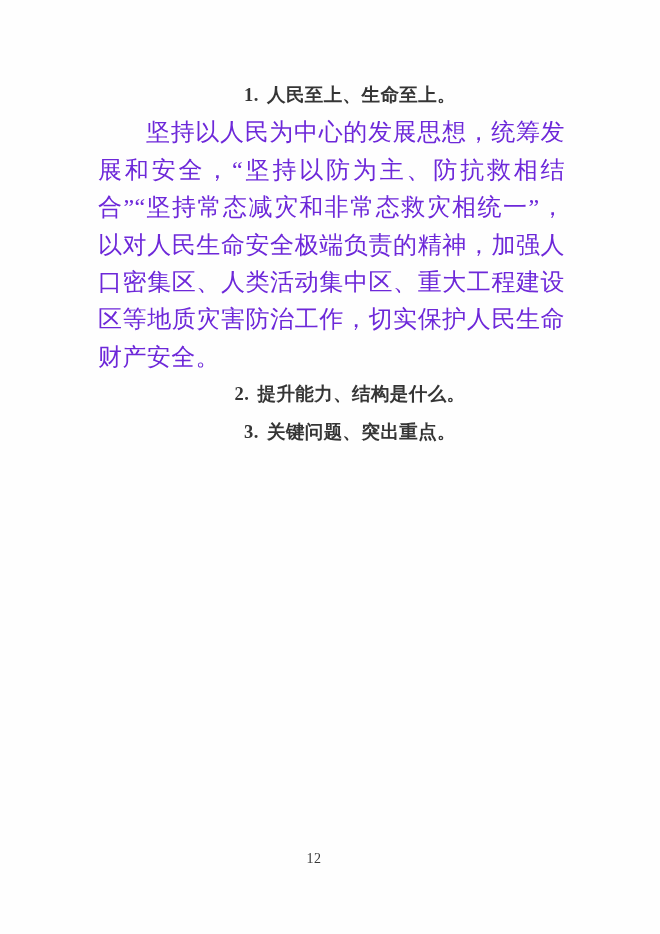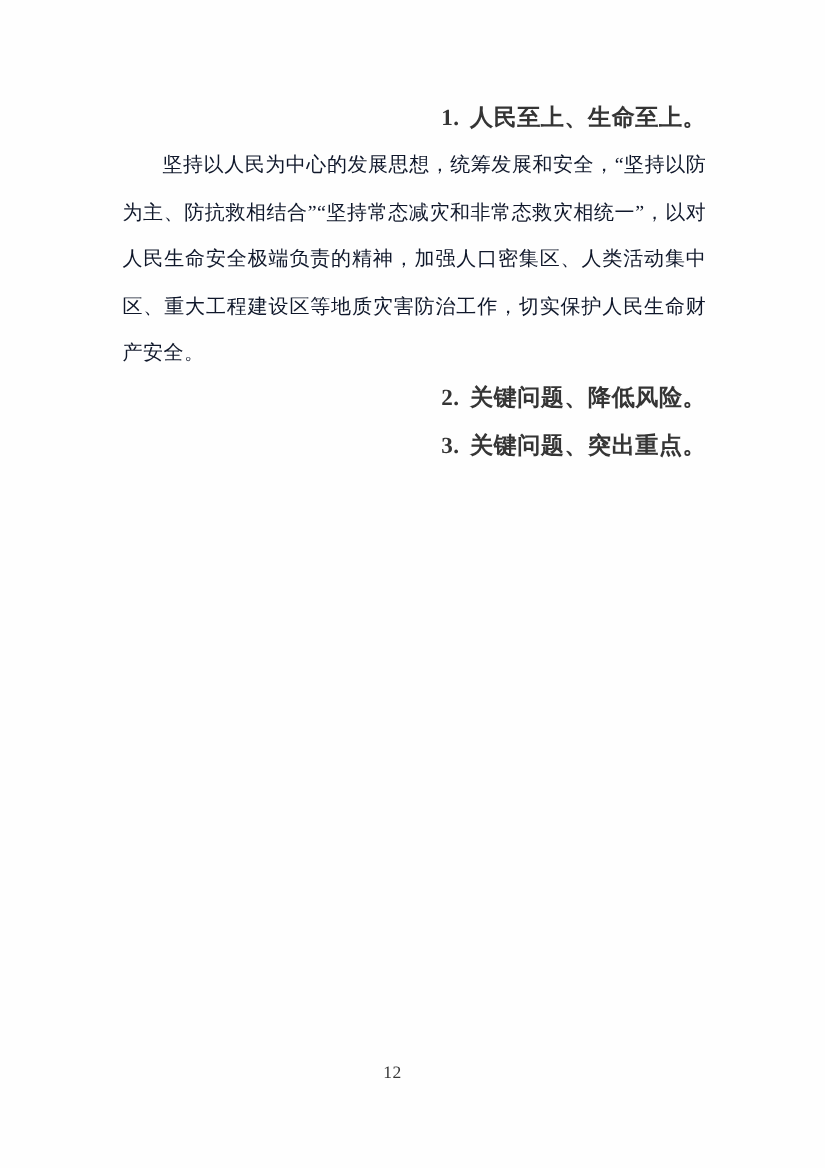--- a/index.html
+++ b/index.html
@@ -31,38 +31,38 @@
   }
   .section {
     margin: 0;
   }
   .section-heading {
     margin: 0;
     font-size: 18.5px;
     line-height: 37.4px;
     font-weight: bold;
     text-indent: 2em;
-    text-align: right;
+    text-align: center;
     letter-spacing: 0.4px;
     color: #353535;
   }
   .section-heading .heading-number {
     margin-right: 0.45em;
     font-family: "Liberation Serif", "DejaVu Serif", serif;
   }
   .body-text {
     margin: 0;
-    font-size: 16px;
+    font-size: 24px;
     line-height: 37.4px;
     text-indent: 2em;
     text-align: justify;
     text-justify: inter-ideograph;
     letter-spacing: 0.4px;
     font-weight: normal;
-    color: #0f172a;
+    color: #6d28d9;
   }
   .page-number {
     position: absolute;
     top: 851px;
     left: 0;
     width: 628px;
     text-align: center;
     font-size: 14px;
     letter-spacing: 0.5px;
     color: #383838;
@@ -73,21 +73,21 @@
 
 <div class="page">
   <div class="doc-content">
 
     <div class="section">
       <h3 class="section-heading"><span class="heading-number">1.</span><span>人民至上、生命至上。</span></h3>
       <p class="body-text">坚持以人民为中心的发展思想，统筹发展和安全，“坚持以防为主、防抗救相结合”“坚持常态减灾和非常态救灾相统一”，以对人民生命安全极端负责的精神，加强人口密集区、人类活动集中区、重大工程建设区等地质灾害防治工作，切实保护人民生命财产安全。</p>
     </div>
 
     <div class="section">
-      <h3 class="section-heading"><span class="heading-number">2.</span><span>关键问题、降低风险。</span></h3>
+      <h3 class="section-heading"><span class="heading-number">2.</span><span>提升能力、结构是什么。</span></h3>
     </div>
 
     <div class="section">
       <h3 class="section-heading"><span class="heading-number">3.</span><span>关键问题、突出重点。</span></h3>
     </div>
 
 
   </div>
 
   <div class="page-number">12</div>

